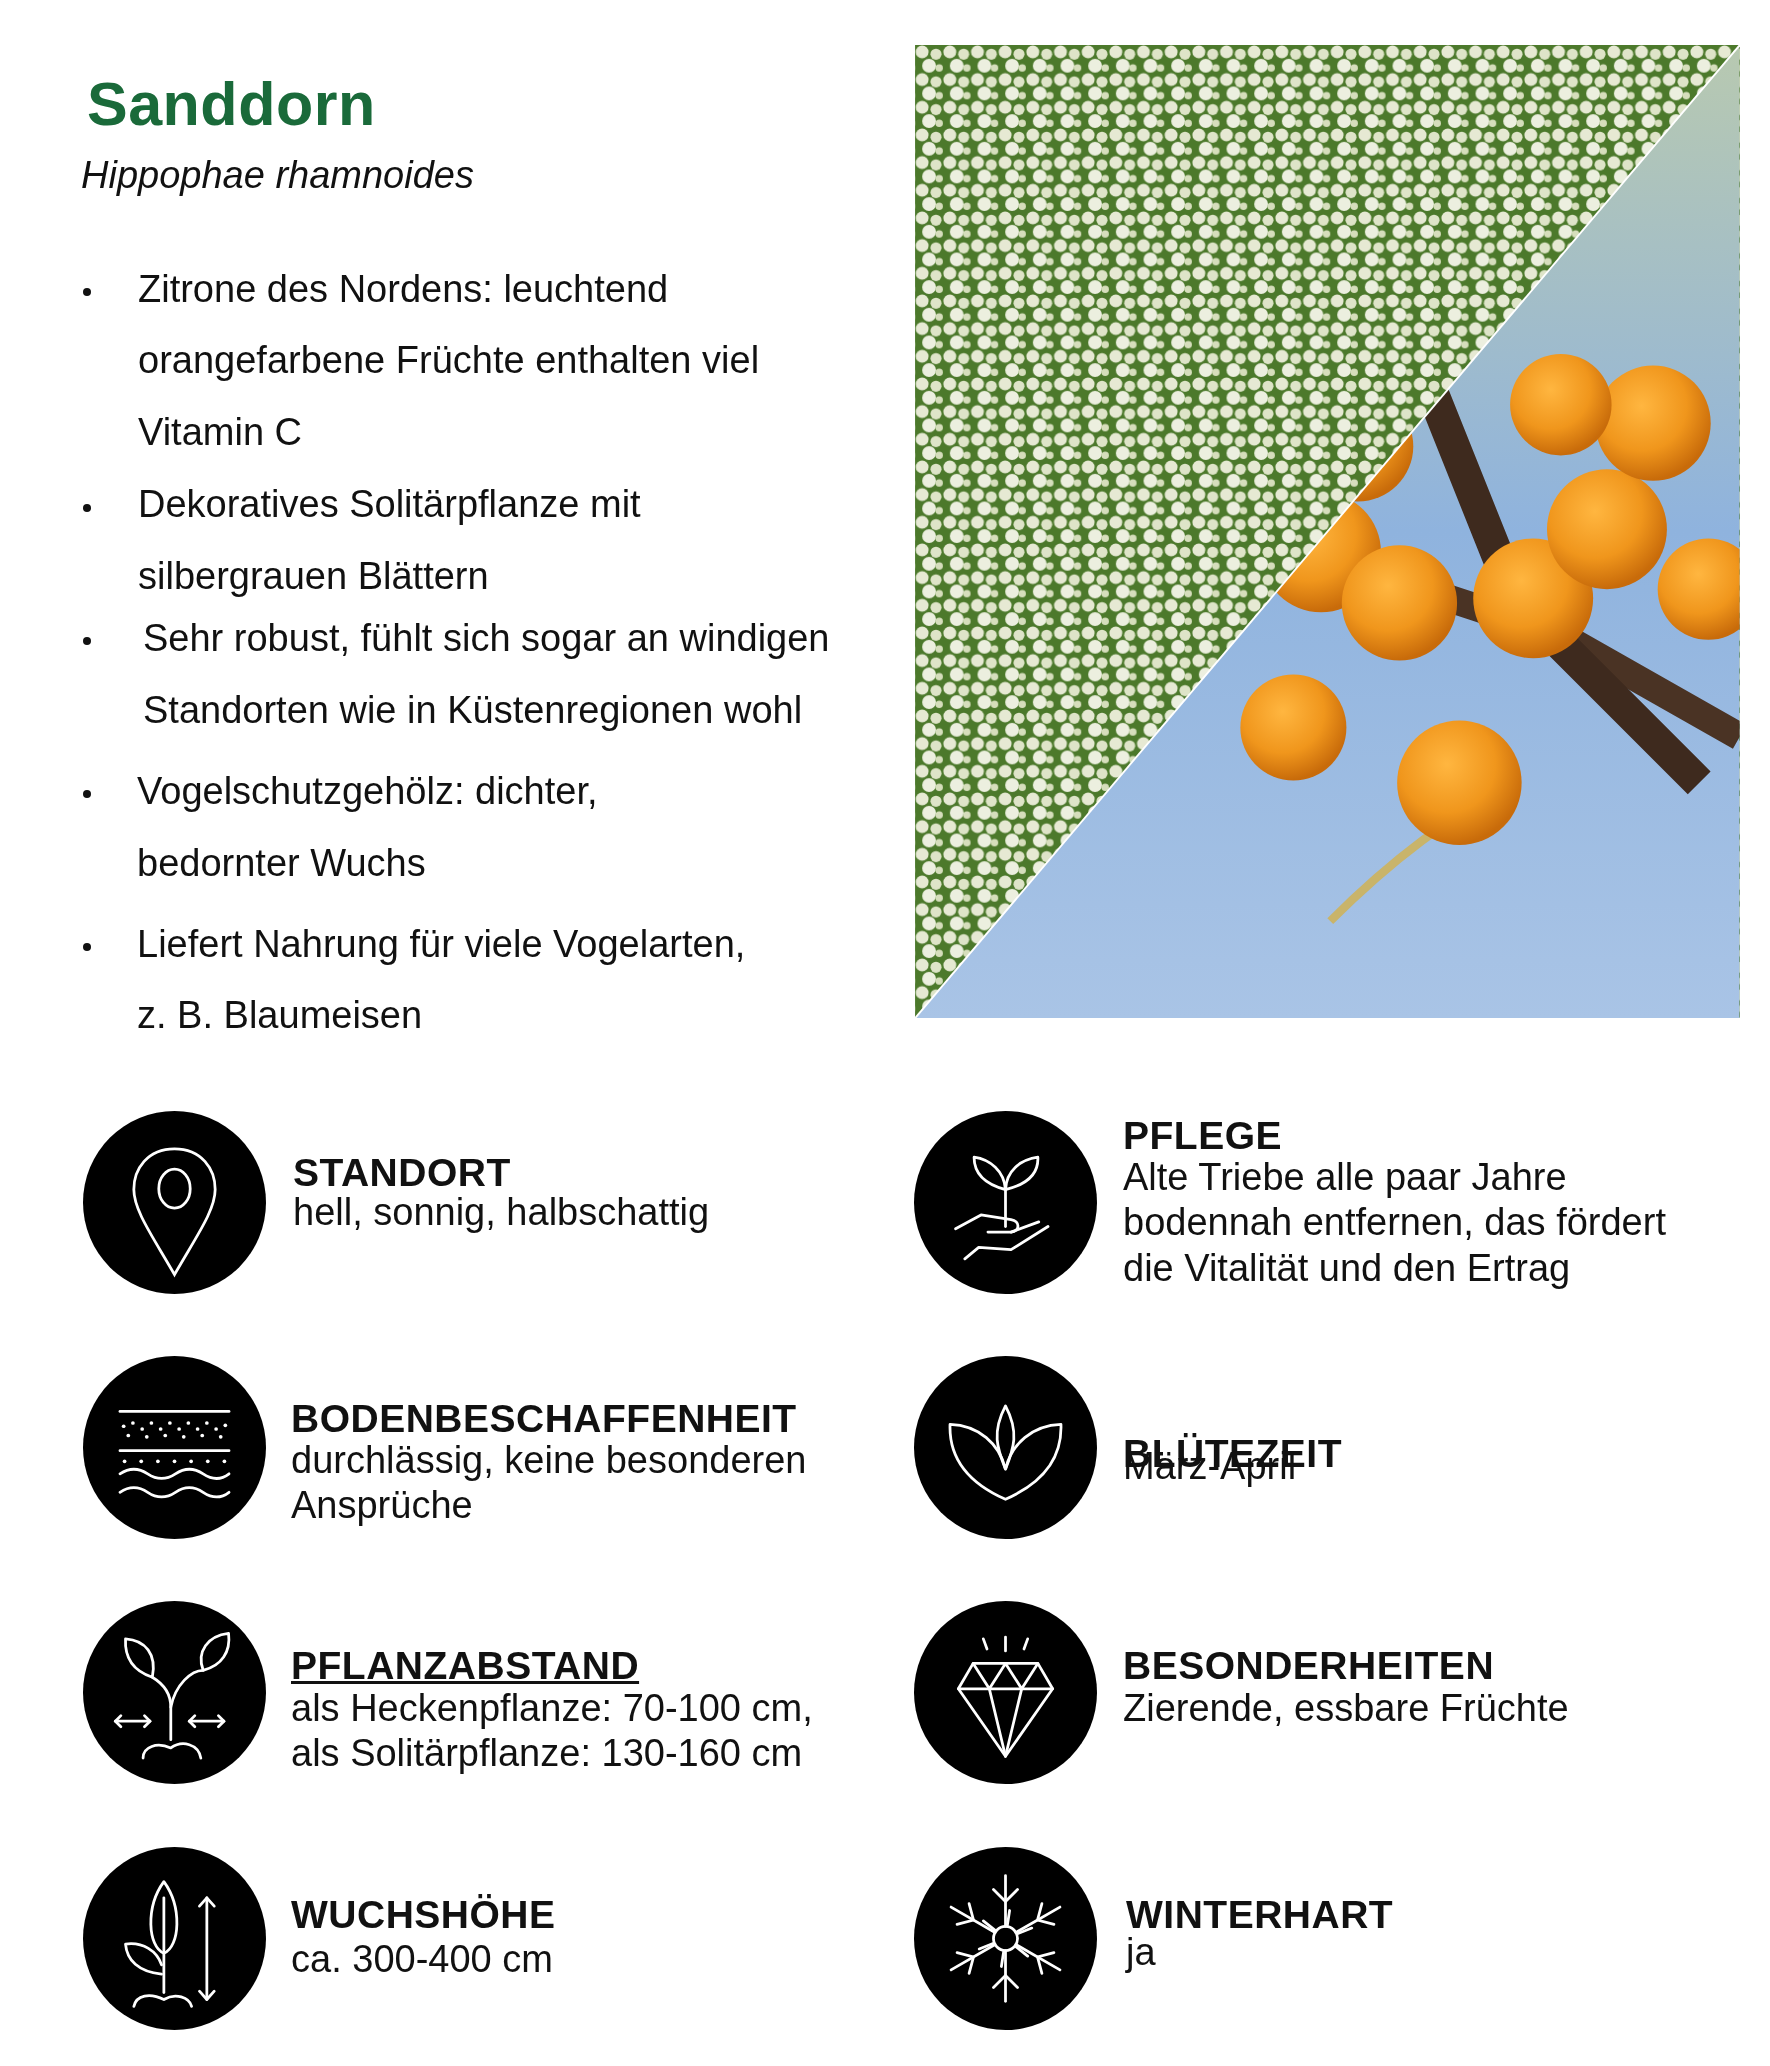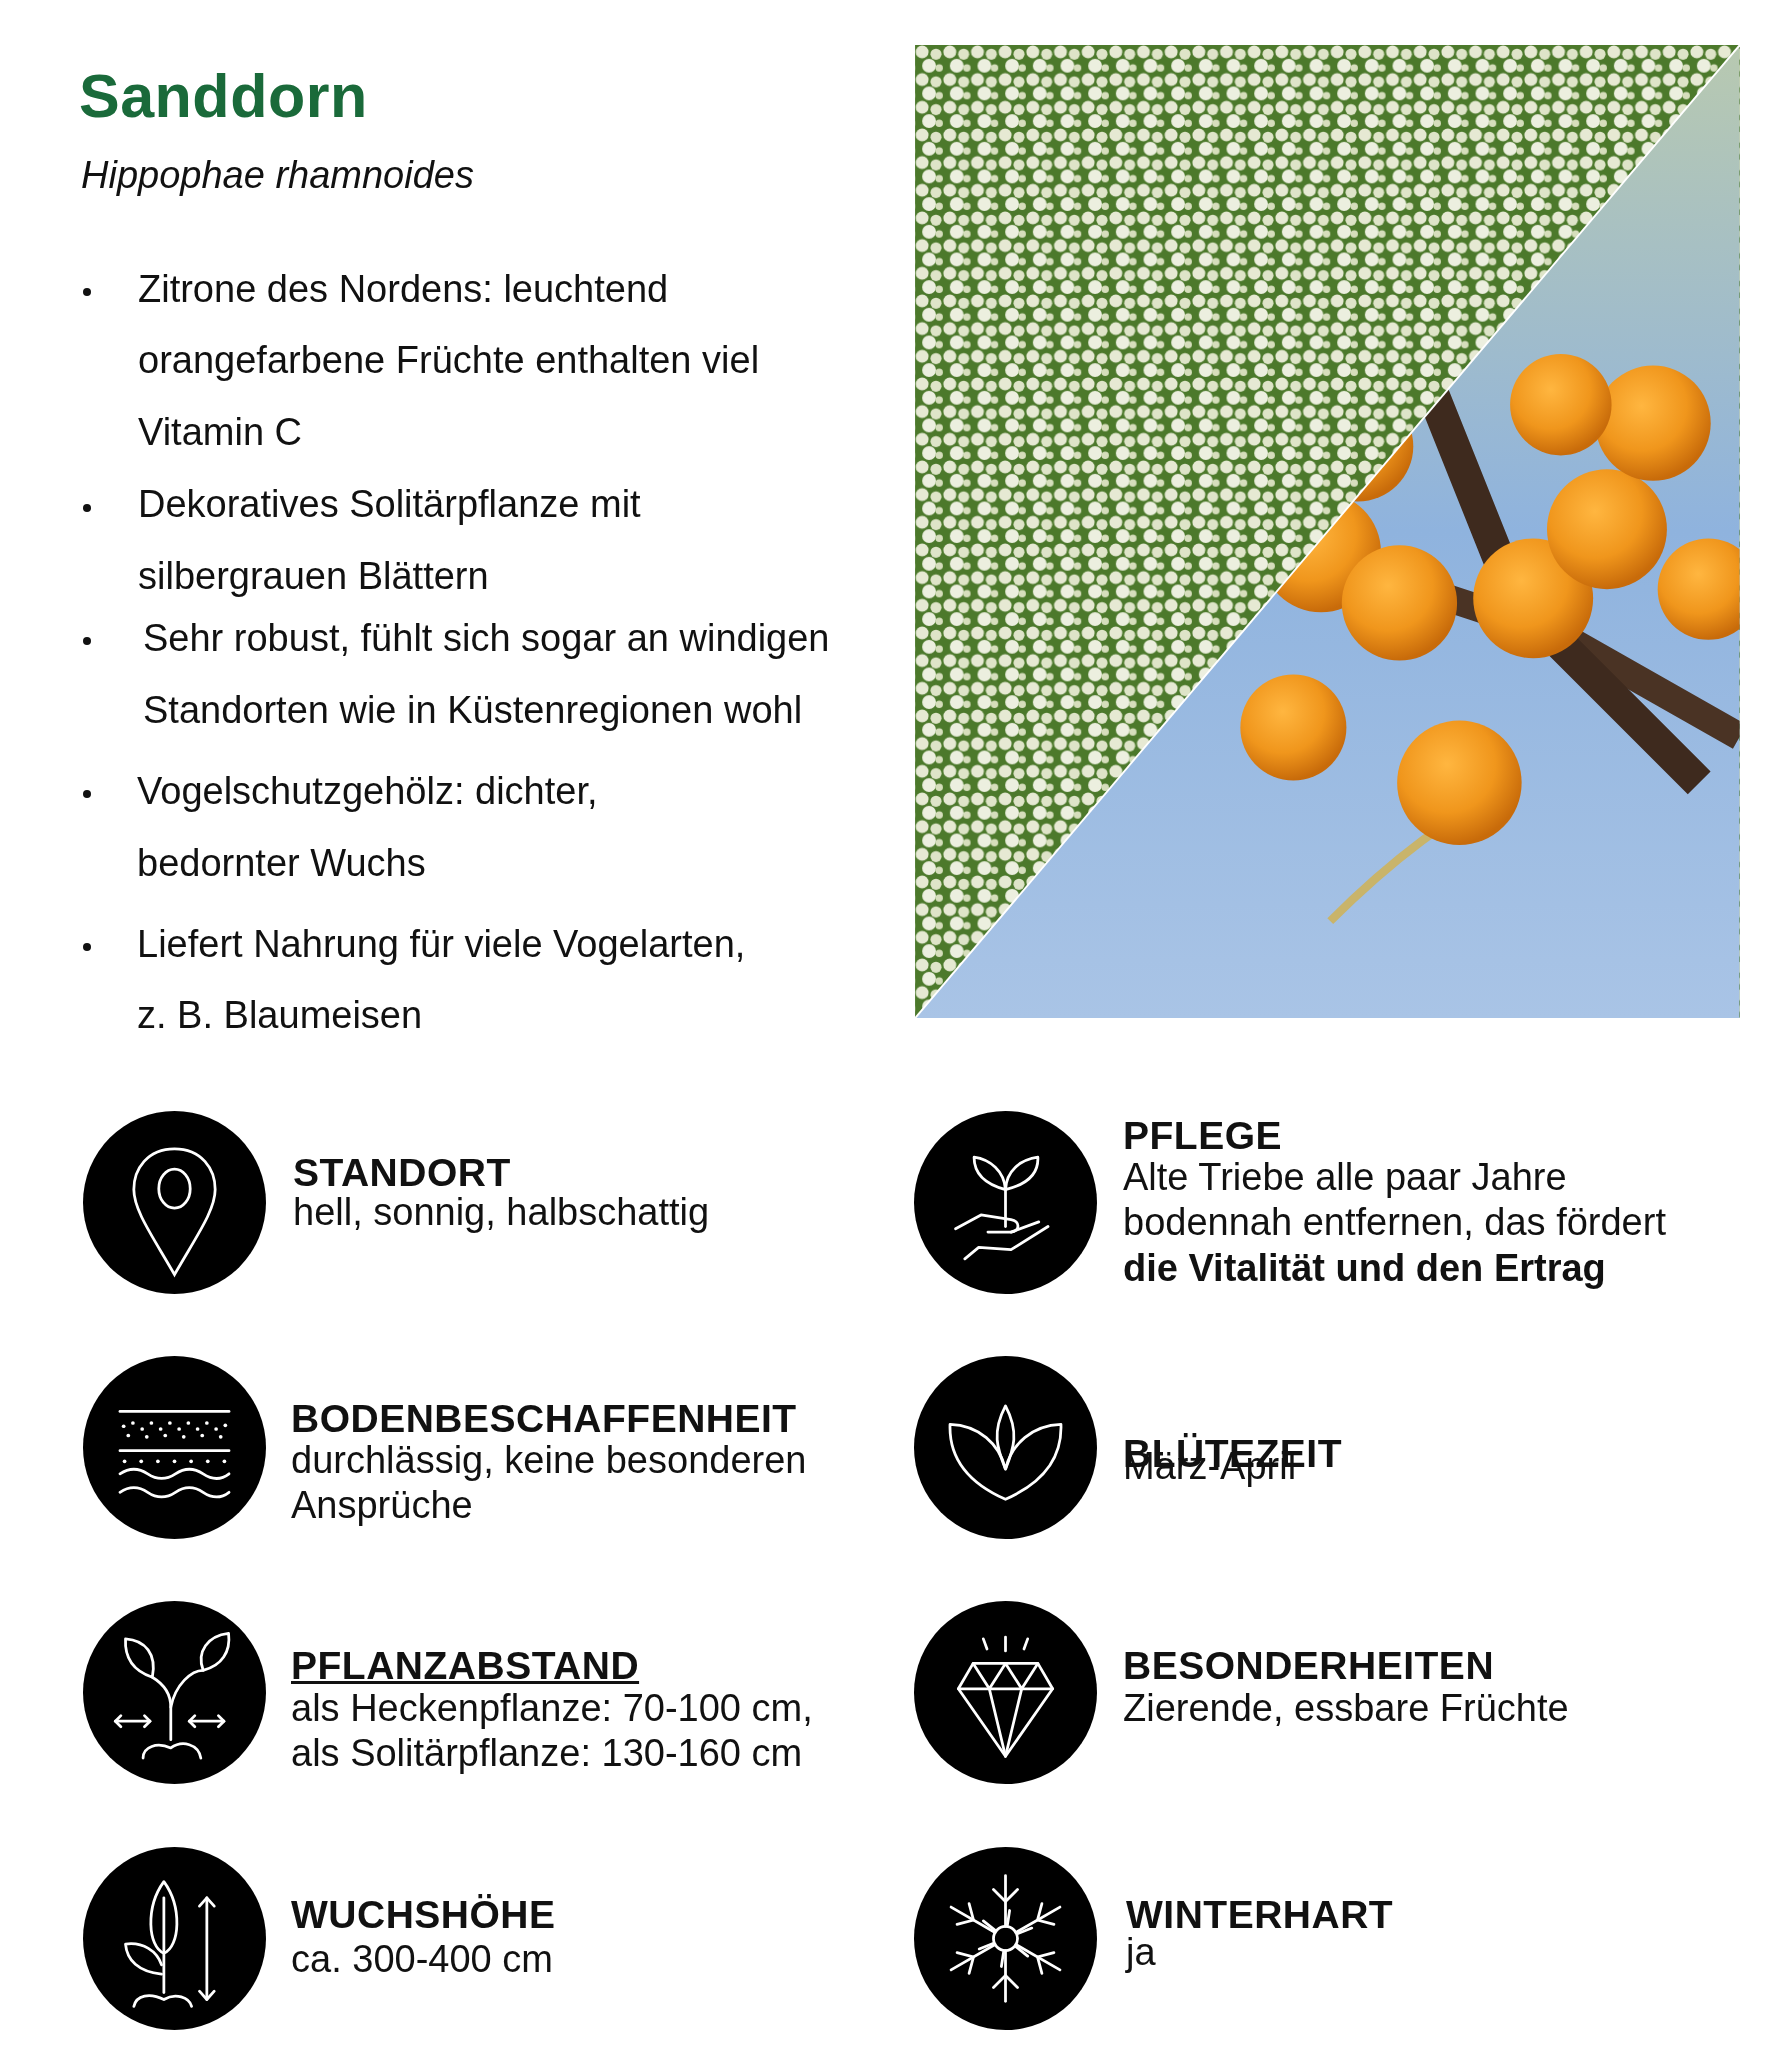--- a/index.html
+++ b/index.html
@@ -1,18 +1,18 @@
 <!DOCTYPE html>
 <html style="font-size:7.4px"><head>
 <meta charset="utf-8">
 <style>
   html, body { margin:0; padding:0; }
   body { width:1771px; height:2066px; background:#ffffff; position:relative; overflow:hidden;
          font-family:"Liberation Sans", "DejaVu Sans", sans-serif; color:#111; }
-  .title { position:absolute; left:79px; top:61px; font-size:61px; font-weight:bold; color:#1a6a3a; letter-spacing:0.5px; margin:0; }
+  .title { position:absolute; left:79px; top:61px; font-size:61px; font-weight:bold; color:#1a6a3a; letter-spacing:0.5px; margin:8px; }
   .latin { position:absolute; left:81px; top:154px; font-size:38px; font-style:italic; color:#111; }
   .bullets { position:absolute; left:0; top:0; }
   .line { position:absolute; font-size:38px; line-height:1; white-space:nowrap; color:#111; }
   .dot { position:absolute; width:8.3px; height:8.3px; border-radius:50%; background:#111; }
   .photo { position:absolute; left:915px; top:45px; width:825px; height:973px; overflow:hidden; }
   .photo svg { display:block; }
   .info { position:absolute; }
   .circle { position:absolute; width:183px; height:183px; border-radius:50%; background:#000; }
   .circle svg { position:absolute; left:0; top:0; }
   .ihead { position:absolute; font-size:39px; font-weight:bold; white-space:nowrap; letter-spacing:0.5px; color:#111; }
@@ -115,21 +115,21 @@
         <path d="M198 170 C240 160 270 140 268 100 C230 105 200 130 198 170 Z"></path>
         <path d="M90 255 L145 225 L210 235 C230 238 230 260 210 262 L160 262"></path>
         <path d="M110 320 L140 295 L210 300 L290 250"></path>
         <path d="M210 262 L270 240"></path>
       </g>
     </svg>
   </div>
   <div class="ihead" style="left:1123px;top:1114px;">PFLEGE</div>
   <div class="ibody" style="left:1123px;top:1155px;">Alte Triebe alle paar Jahre</div>
   <div class="ibody" style="left:1123px;top:1200px;">bodennah entfernen, das fördert</div>
-  <div class="ibody" style="left:1123px;top:1246px;font-weight:bold;">die Vitalität und den Ertrag</div>
+  <div class="ibody" style="left:1123px;top:1246px;">die Vitalität und den Ertrag</div>
 </div>
 
 <div class="info" style="left:0;top:0;">
   <div class="circle" style="left:83px;top:1356px;">
     <svg width="183" height="183" viewBox="0 0 396 396">
       <g stroke="#fff" stroke-width="6" fill="none" stroke-linecap="round">
         <line x1="80" y1="120" x2="316" y2="120"></line>
         <line x1="80" y1="205" x2="316" y2="205"></line>
         <path d="M80 255 Q110 235 140 255 T200 255 T260 255 T316 255"></path>
         <path d="M80 295 Q110 275 140 295 T200 295 T260 295 T316 295"></path>

